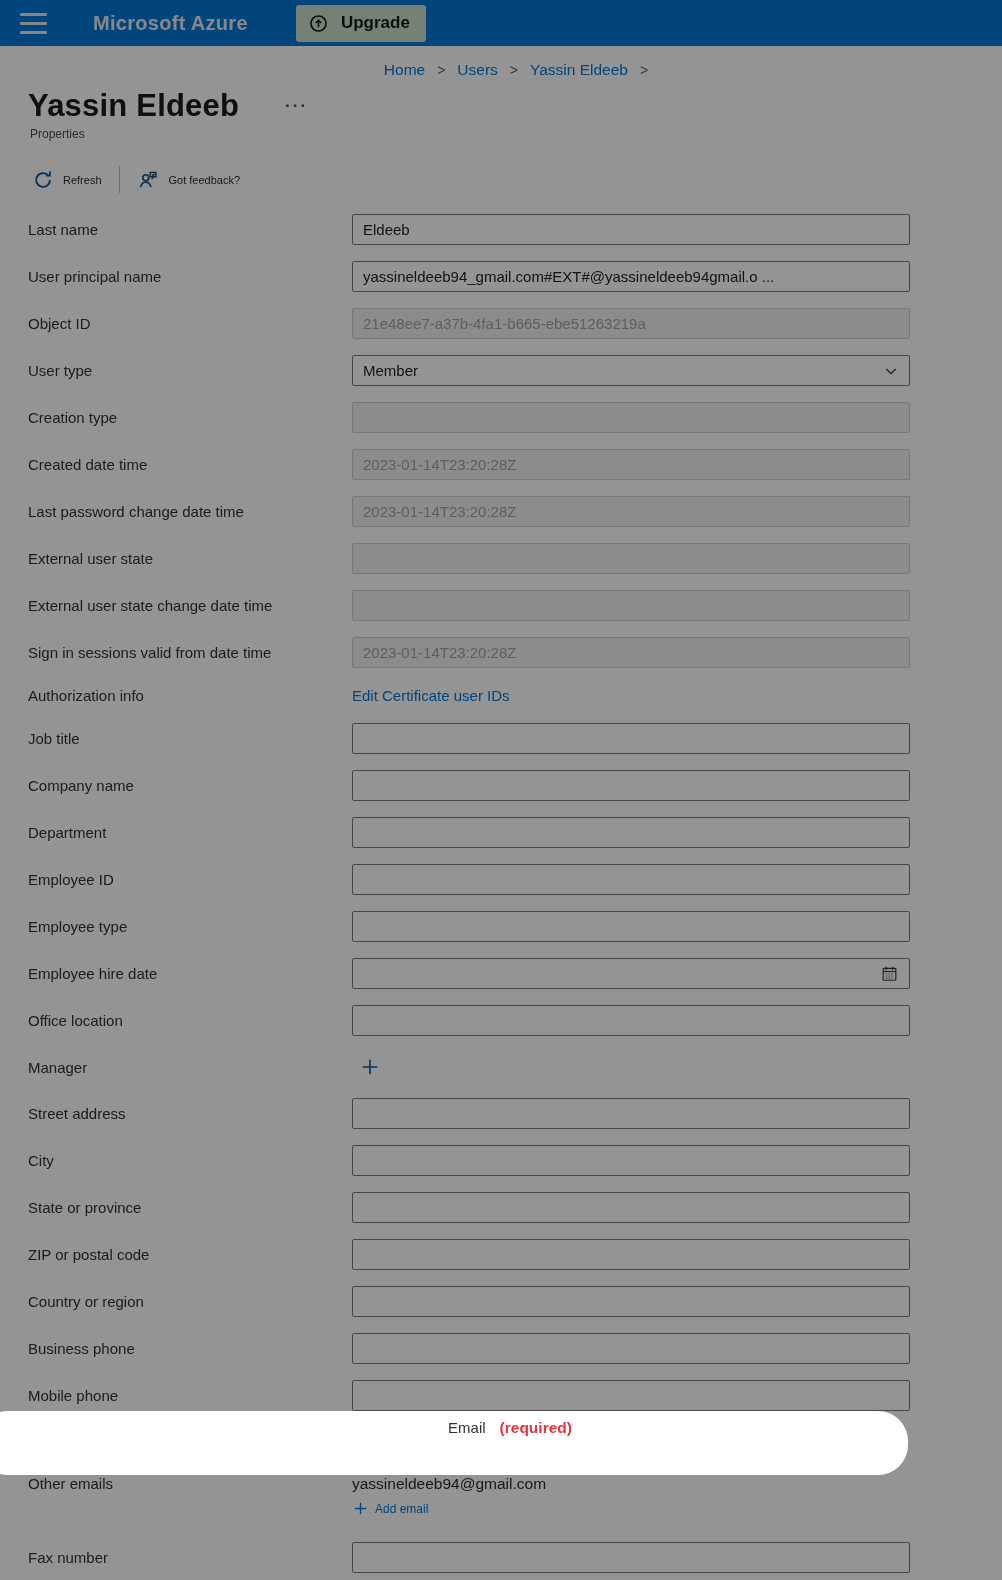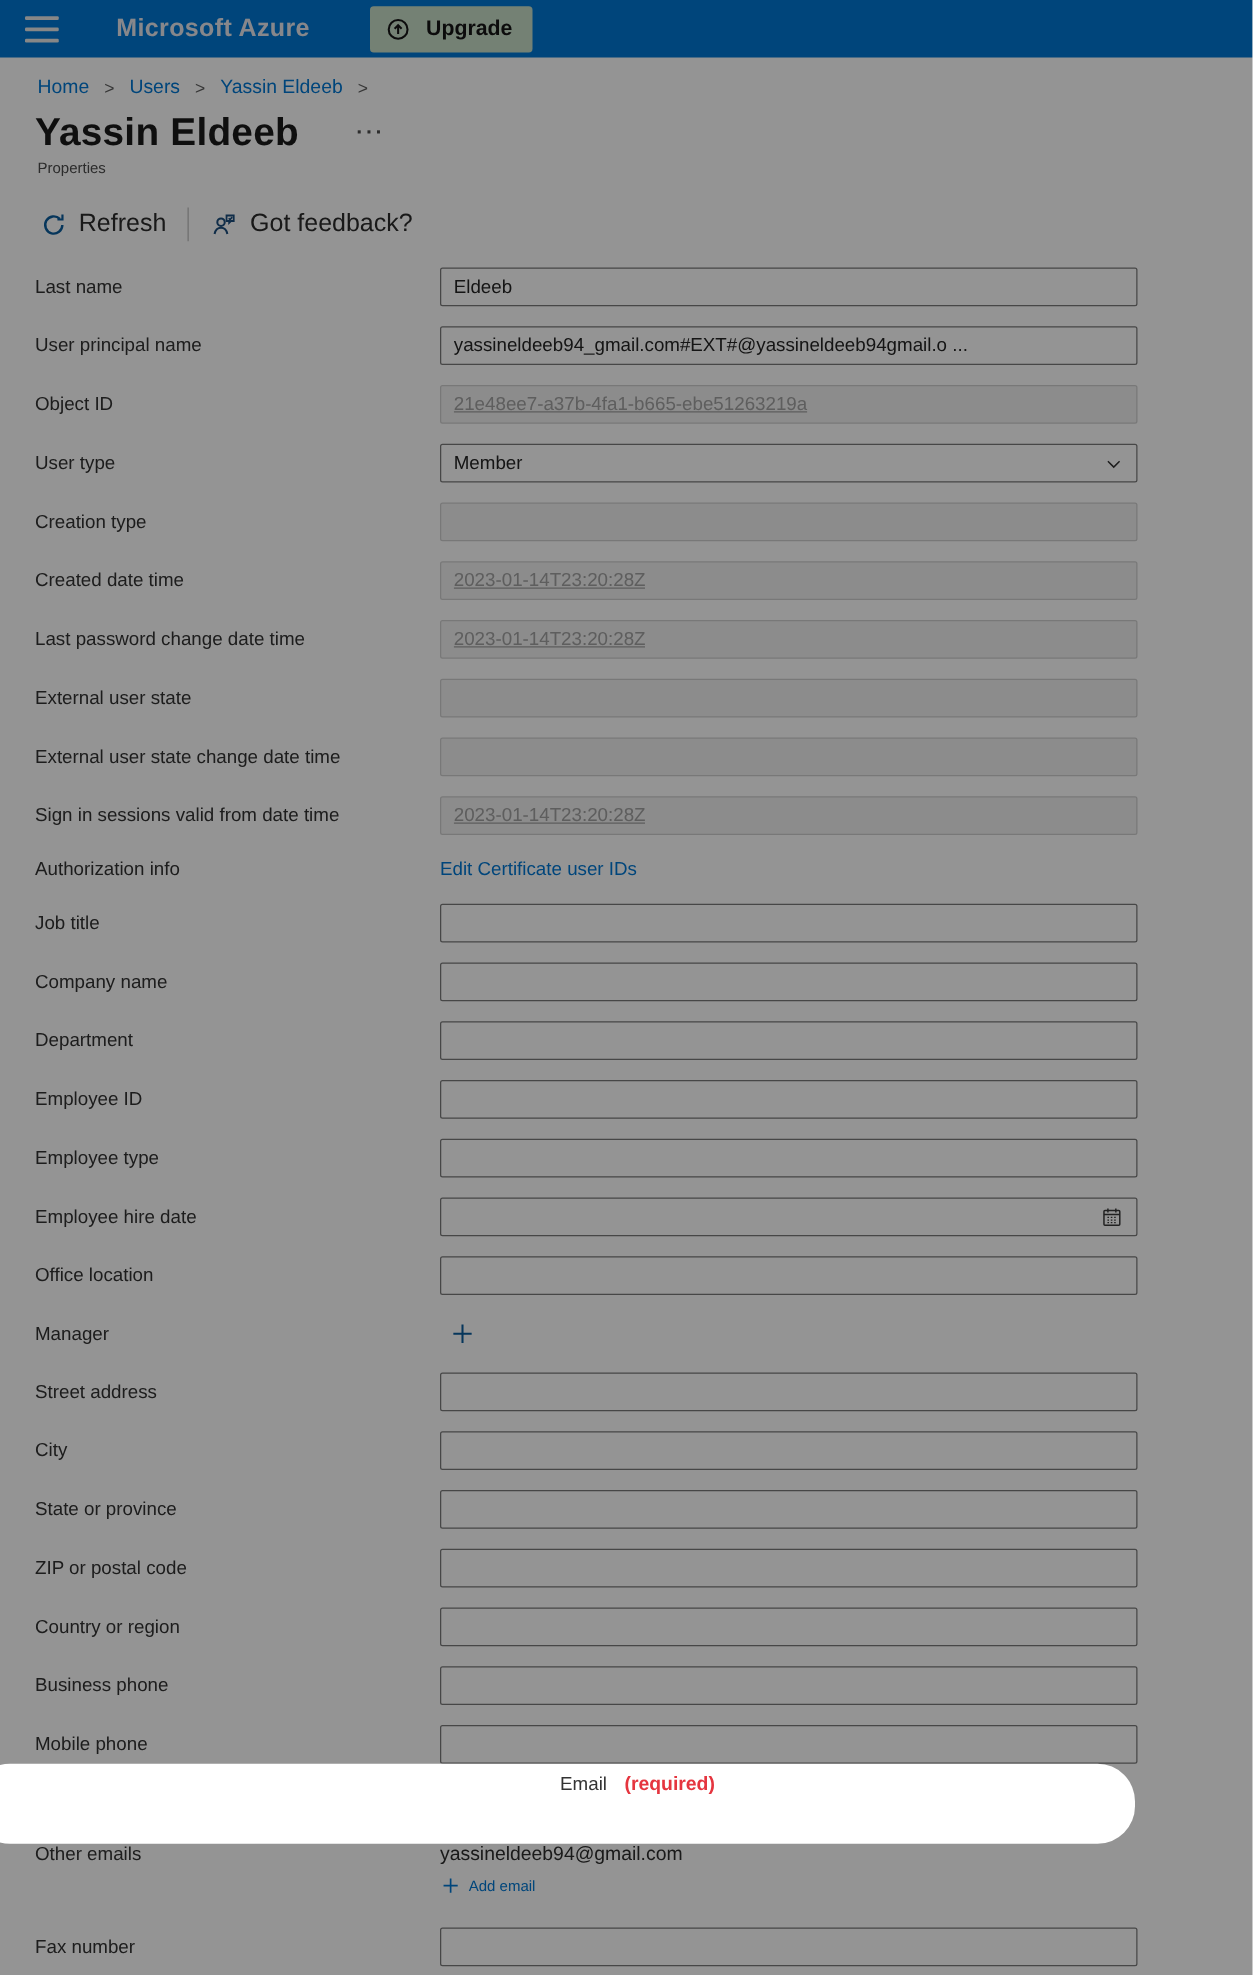--- a/index.html
+++ b/index.html
@@ -40,38 +40,39 @@
     padding:8px 16px 8px 12px;
     font-family:inherit;
     font-size:17px; font-weight:bold; color:#161616;
     cursor:pointer;
   }
   
   .breadcrumb{
     margin:15px 0 0 30px;
     display:flex; align-items:center; gap:12px;
     font-size:15.5px;
+    justify-content:center;
   }
   .breadcrumb a{color:var(--accent); text-decoration:none; cursor:pointer;}
   .crumb-sep{color:#5f5f5f; font-size:14px;}
   
   .title-row{margin:9px 0 0 28px; display:flex; align-items:center;}
   .page-title{font-size:31px; font-weight:bold; color:#1b1b1b; letter-spacing:.2px;}
   .more-btn{
     margin-left:42px; border:none; background:none; cursor:pointer;
     color:#4e4e4e; font-size:17px; letter-spacing:2px; font-weight:bold;
     font-family:inherit; padding:2px 4px;
   }
   .subtitle{margin:3px 0 0 30px; font-size:12px; color:#4c4c4c;}
   
   .toolbar{margin:25px 0 0 32px; display:flex; align-items:center;}
   .tool-btn{
     display:flex; align-items:center; gap:9px;
     background:none; border:none; cursor:pointer;
-    font-family:inherit; font-size:20px; color:#2c2c2c;
+    font-family:inherit; font-size:11px; color:#2c2c2c;
   }
   .tool-sep{width:1px; height:27px; background:#bdbdbd; margin:0 17px;}
   
   .form{margin-top:13px;}
   .row{
     display:flex; align-items:center;
     height:47px;
     padding-left:28px;
     gap:19px;
   }
@@ -84,21 +85,20 @@
     background:#fff;
     border:1px solid #7a7a7a; border-radius:2px;
     display:flex; align-items:center;
     padding:0 10px;
     font-size:15px; color:#252525;
   }
   .input.disabled{
     background:#f1f1f1;
     border-color:#cfcfcf;
     color:#a2a2a2;
-    text-decoration:underline;
   }
   .input .value{white-space:nowrap; overflow:hidden;}
   .input .right-icon{margin-left:auto; display:flex; align-items:center;}
   .link{font-size:15px; color:var(--accent); text-decoration:none; cursor:pointer;}
   .plus-btn{
     background:none; border:none; cursor:pointer;
     display:flex; align-items:center; padding:0; margin-left:7px;
   }
   
   .row-email{position:relative; z-index:10;flex-direction:column;}

